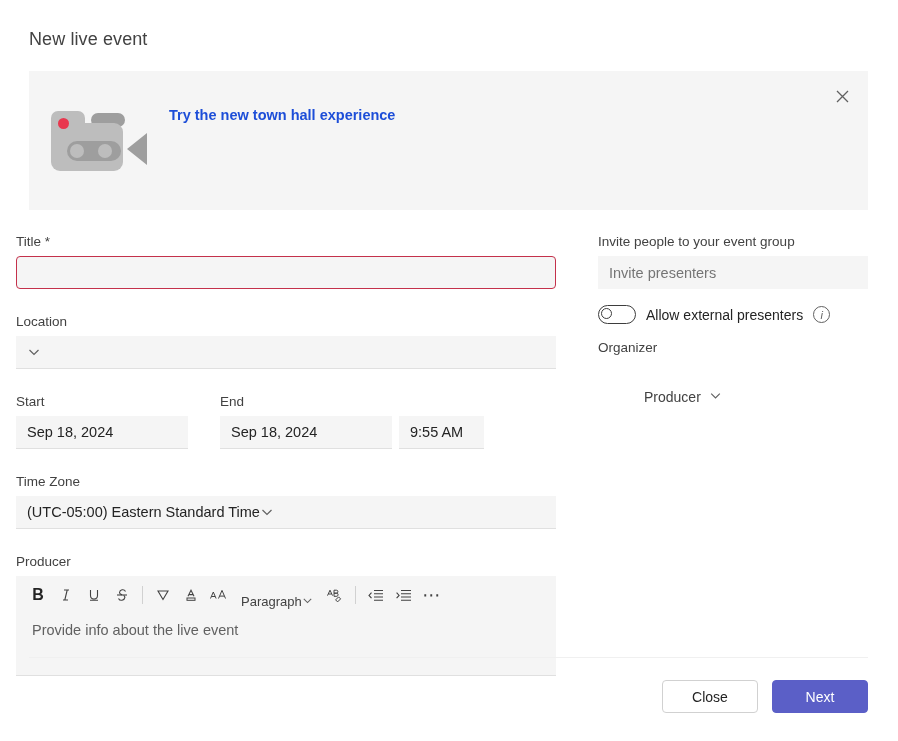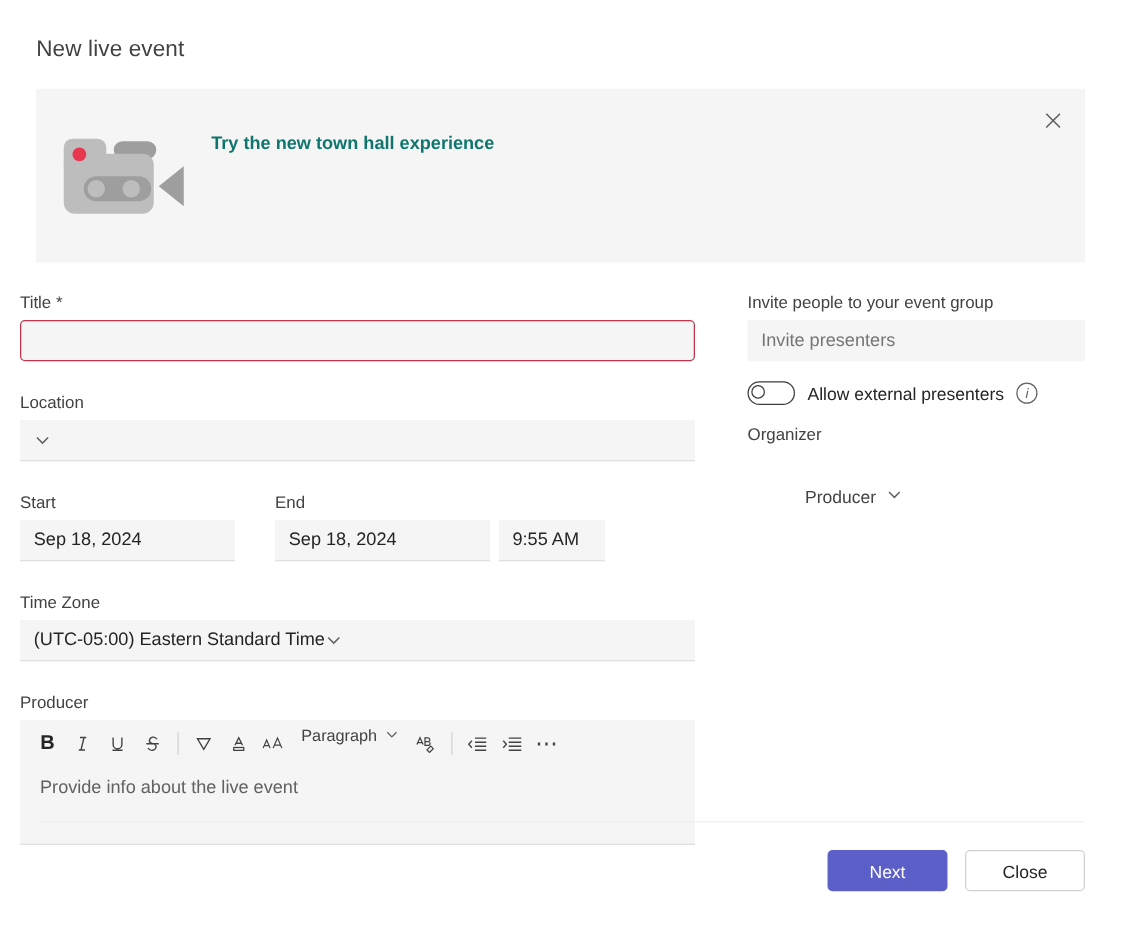--- a/index.html
+++ b/index.html
@@ -62,21 +62,21 @@
   .cam .reel:after  { left:31px; }
   .cam .lens {
     position:absolute; left:76px; top:22px; width:0; height:0;
     border-top: 16px solid transparent;
     border-bottom: 16px solid transparent;
     border-right: 20px solid #9e9e9e;
   }
 
   .banner-text { padding-top: 36px; padding-right: 40px; flex: 1 1 auto; }
   .banner-head {
-    font-size: 14.5px; font-weight: 700; color:#0f766e; 
+    font-size: 14.5px; font-weight: 700; color:#1d4ed8; 
   }
   .banner-body {
     font-size: 14.5px; line-height: 23px; color: #242424; max-width: 625px;
   }
   .banner-link { color: #6264a7; text-decoration: none; }
   .banner-close {
     position: absolute; right: 10px; top: 9px;
     width: 32px; height: 32px; display:flex; align-items:center; justify-content:center;
     cursor: pointer;
   }
@@ -115,21 +115,21 @@
   .toolbar {
     height: 37px; display:flex; align-items:center; gap: 0px; padding: 0 8px;
   }
   .tb-btn {
     width: 28px; height: 28px; display:flex; align-items:center; justify-content:center;
     color:#424242; cursor:pointer; border-radius:3px; flex:0 0 auto;
   }
   .tb-btn.bold { font-weight:700; font-size:16px; color:#242424; }
   .tb-sep { width:1px; height:18px; background:#d1d1d1; margin:0 6px; flex:0 0 auto; }
   .tb-para {
-    display:flex; align-items:flex-start; gap:6px; height:28px; padding:0 8px;
+    display:flex; align-items:flex-end; gap:0; height:28px; padding:0 8px;
     font-size:13px; color:#424242; cursor:pointer; border-radius:3px; flex:0 0 auto;
   }
   .editor-body {
     min-height: 62px; padding: 9px 11px 20px 16px;
     font-size: 14.5px; color: #616161;
   }
 
   
   .toggle-row { display:flex; align-items:center; gap:10px; margin-top:16px; }
   .toggle {
@@ -358,17 +358,17 @@
       <span>
         <svg width="13" height="13" viewBox="0 0 13 13">
             <path d="M2.2 4.6 L6.5 8.9 L10.8 4.6" stroke="#616161" stroke-width="1.15" fill="none"></path>
           </svg>
       </span>
     </div>
   </div>
 
   <div class="divider"></div>
   <div class="footer">
+    <div class="btn btn-close">Close</div>
     <div class="btn btn-next">Next</div>
-    <div class="btn btn-close">Close</div>
   </div>
 
 </div>
 
 </body></html>

